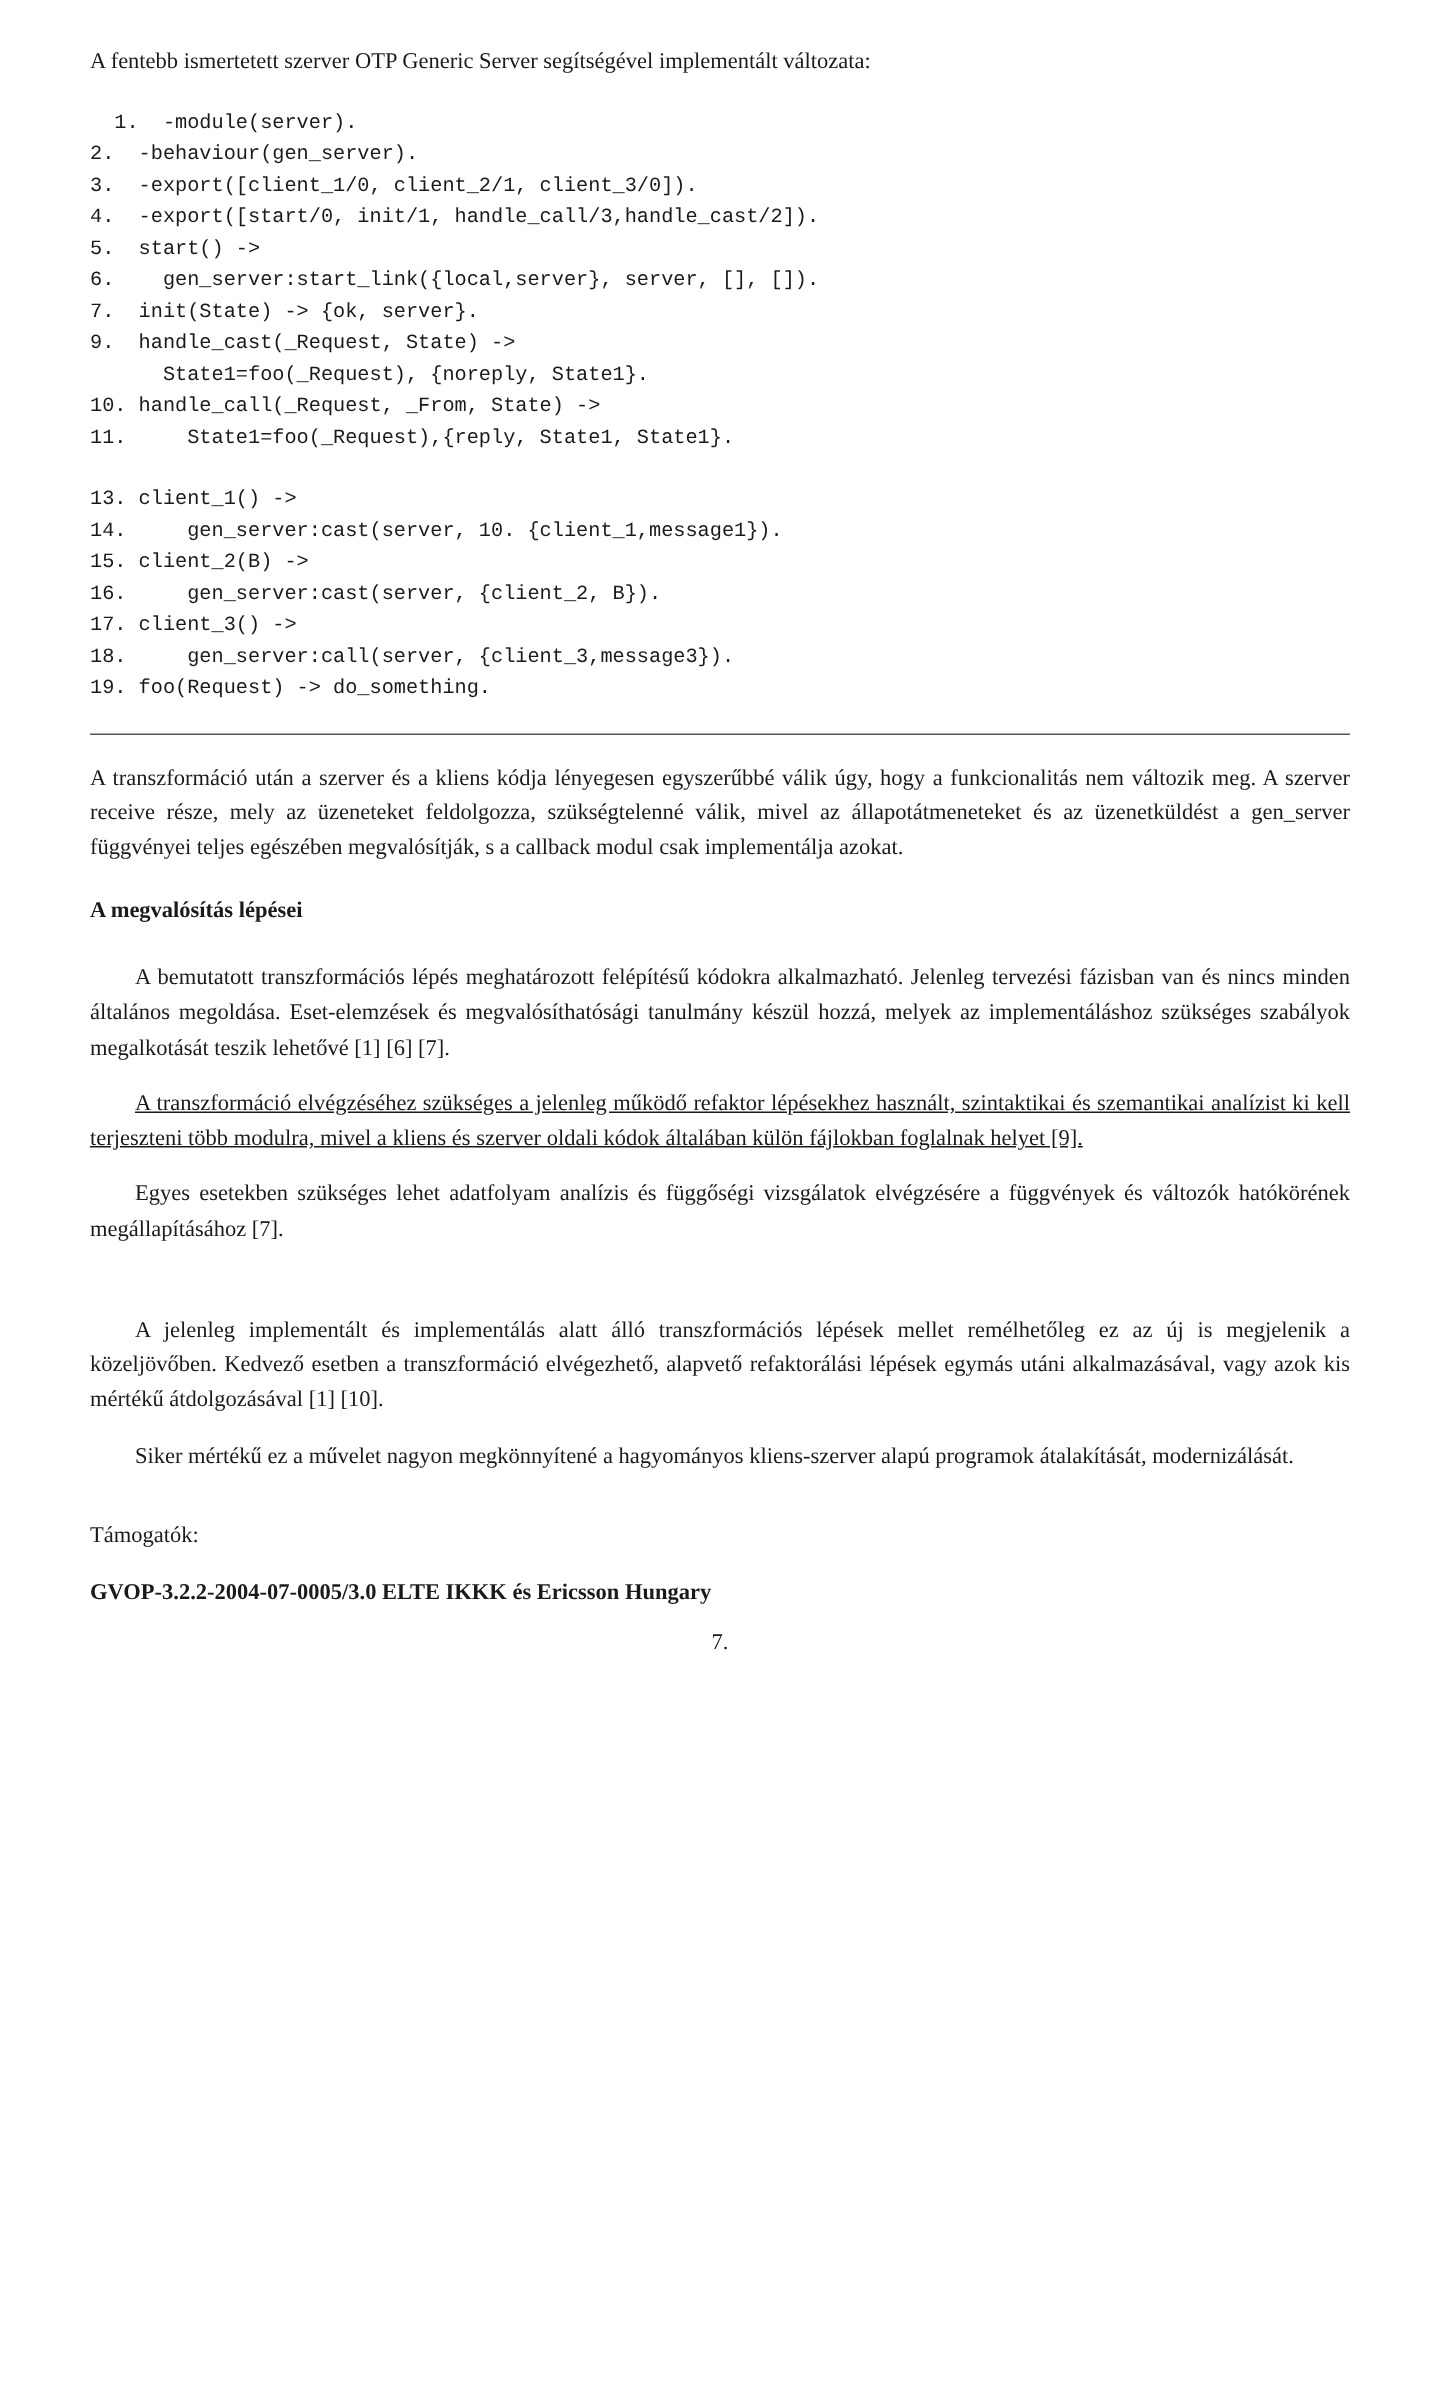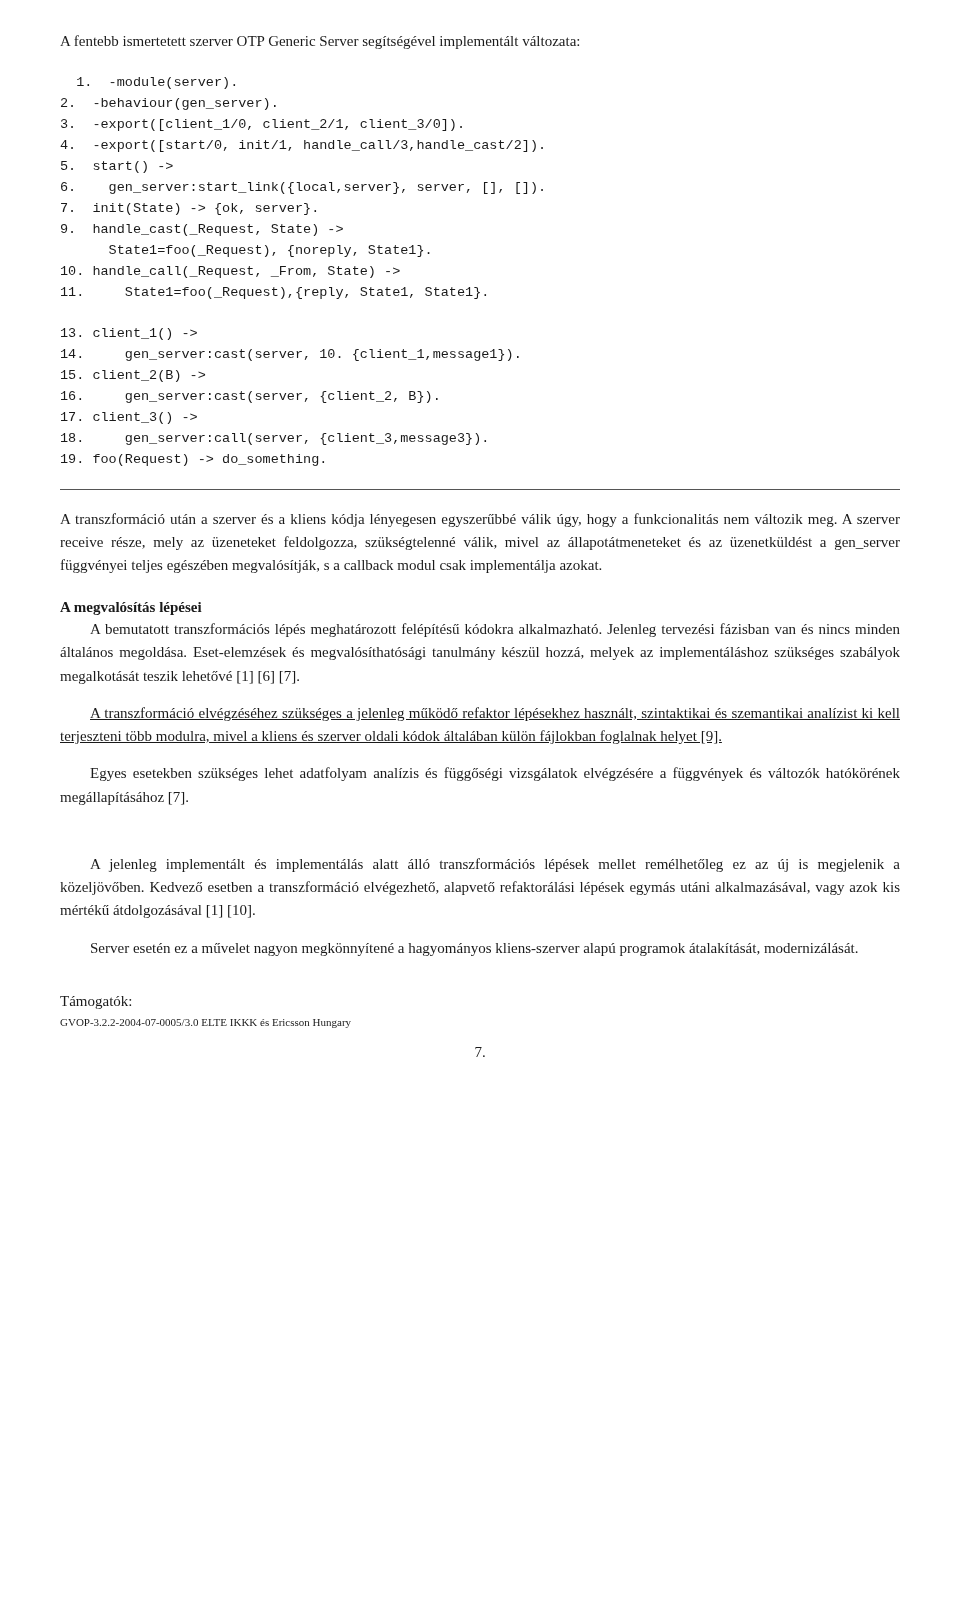--- a/index.html
+++ b/index.html
@@ -31,32 +31,32 @@
     .paragraph {
       text-align: justify;
       margin-bottom: 14px;
       font-size: 15px;
       line-height: 1.55;
     }
     .section-heading {
       font-weight: bold;
       font-size: 15px;
       margin-top: 18px;
-      margin-bottom: 0;
+      margin-bottom: 23px;
     }
     .footer {
       margin-top: 30px;
     }
     .footer-label {
       font-size: 15px;
-      margin-bottom: 2px;
+      margin-bottom: 16px;
     }
     .footer-content {
-      font-size: 11px;
-      font-weight: normal;
+      font-size: 15px;
+      font-weight: bold;
     }
     .page-number {
       text-align: center;
       font-size: 15px;
       margin-top: 10px;
     }
   </style>
 </head>
 <body>
 
@@ -95,20 +95,20 @@
 </div>
 
 <p class="paragraph" style="text-indent:2em;">A bemutatott transzformációs lépés meghatározott felépítésű kódokra alkalmazható. Jelenleg tervezési fázisban van és nincs minden általános megoldása. Eset-elemzések és megvalósíthatósági tanulmány készül hozzá, melyek az implementáláshoz szükséges szabályok megalkotását teszik lehetővé [1] [6] [7].</p>
 
 <p class="paragraph" style="text-indent:2em;text-decoration:underline;">A transzformáció elvégzéséhez szükséges a jelenleg működő refaktor lépésekhez használt, szintaktikai és szemantikai analízist ki kell terjeszteni több modulra, mivel a kliens és szerver oldali kódok általában külön fájlokban foglalnak helyet [9].</p>
 
 <p class="paragraph" style="text-indent:2em;">Egyes esetekben szükséges lehet adatfolyam analízis és függőségi vizsgálatok elvégzésére a függvények és változók hatókörének megállapításához [7].</p>
 
 <p class="paragraph" style="text-indent:2em;margin-top:44px;">A jelenleg implementált és implementálás alatt álló transzformációs lépések mellet remélhetőleg ez az új is megjelenik a közeljövőben. Kedvező esetben a transzformáció elvégezhető, alapvető refaktorálási lépések egymás utáni alkalmazásával, vagy azok kis mértékű átdolgozásával [1] [10].</p>
 
-<p class="paragraph" style="text-indent:2em;">Server esetén ez a művelet nagyon megkönnyítené a hagyományos kliens-szerver alapú programok átalakítását, modernizálását.</p>
+<p class="paragraph" style="text-indent:2em;">Siker mértékű ez a művelet nagyon megkönnyítené a hagyományos kliens-szerver alapú programok átalakítását, modernizálását.</p>
 
 <div class="footer">
   <div class="footer-label">Támogatók:</div>
   <div class="footer-content">GVOP-3.2.2-2004-07-0005/3.0 ELTE IKKK és Ericsson Hungary</div>
 </div>
 
 <div class="page-number">7.</div>
 
 </body></html>

